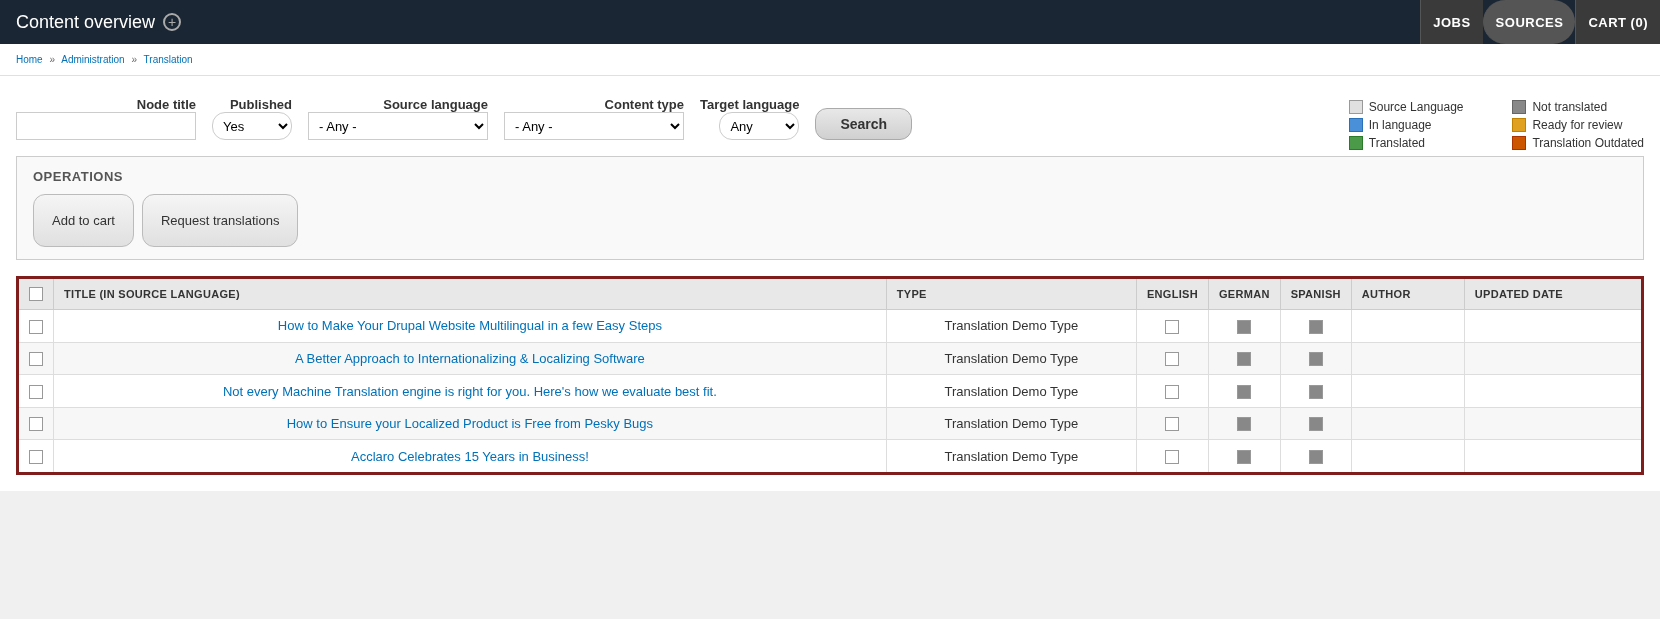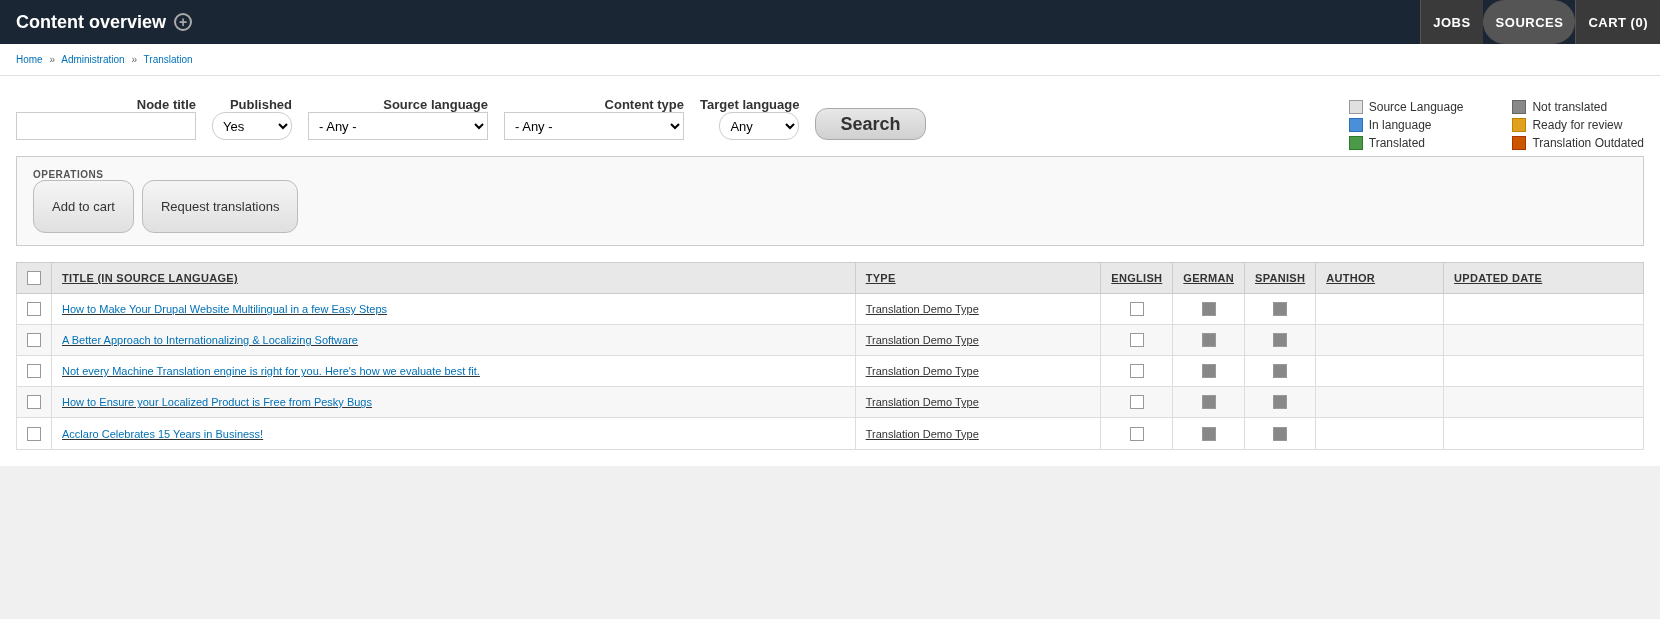--- a/index.html
+++ b/index.html
@@ -9,21 +9,21 @@
     .header {
       background: #1a2633;
       color: #fff;
       display: flex;
       align-items: center;
       padding: 0 0 0 16px;
       height: 44px;
     }
     .header-title {
       font-size: 18px;
-      font-weight: bold;
+      font-weight: normal;
       color: #fff;
       flex: 1;
       display: flex;
       align-items: center;
       gap: 8px;
     }
     .header-plus {
       display: inline-flex;
       align-items: center;
       justify-content: center;
@@ -120,21 +120,21 @@
     }
     .filter-select-small {
       width: 80px;
       border-radius: 13px;
     }
     .search-btn {
       background: linear-gradient(to bottom, #e8e8e8, #d0d0d0);
       border: 1px solid #aaa;
       border-radius: 12px;
       padding: 5px 24px;
-      font-size: 18px;
+      font-size: 14px;
       cursor: pointer;
       font-weight: bold;
       color: #333;
       height: 32px;
     }
 
     
     .legend {
       display: grid;
       grid-template-columns: 1fr 1fr;
@@ -157,24 +157,24 @@
     }
 
     
     .operations-box {
       border: 1px solid #ccc;
       background: #f9f9f9;
       padding: 12px 16px;
       margin-bottom: 16px;
     }
     .operations-title {
-      font-size: 10px;
+      font-size: 13px;
       font-weight: bold;
       color: #555;
-      margin-bottom: 0;
+      margin-bottom: 10px;
       text-transform: uppercase;
       letter-spacing: 0.5px;
     }
     .operations-buttons {
       display: flex;
       gap: 8px;
     }
     .op-btn {
       background: linear-gradient(to bottom, #f5f5f5, #e0e0e0);
       border: 1px solid #bbb;
@@ -182,40 +182,40 @@
       padding: 18px 18px;
       font-size: 13px;
       cursor: pointer;
       color: #333;
     }
 
     
     .content-table {
       width: 100%;
       border-collapse: collapse;
-      border: 1px solid #7f1d1d;
-      text-decoration: underline;
+      border: 3px solid #7f1d1d;
     }
     .content-table th {
       background: #e8e8e8;
       border: 1px solid #ccc;
       padding: 8px 10px;
       text-align: left;
       font-size: 11px;
       font-weight: bold;
       color: #333;
       text-transform: uppercase;
       letter-spacing: 0.3px;
       white-space: nowrap;
     }
     .content-table td {
       border: 1px solid #ddd;
       padding: 8px 10px;
-      font-size: 11px;
+      font-size: 13px;
       vertical-align: middle;
+      text-align: center;
     }
     .content-table tr:nth-child(even) td {
       background: #f7f7f7;
     }
     .content-table tr:nth-child(odd) td {
       background: #fff;
     }
     .content-table .row-link {
       color: #0071b8;
       text-decoration: none;

